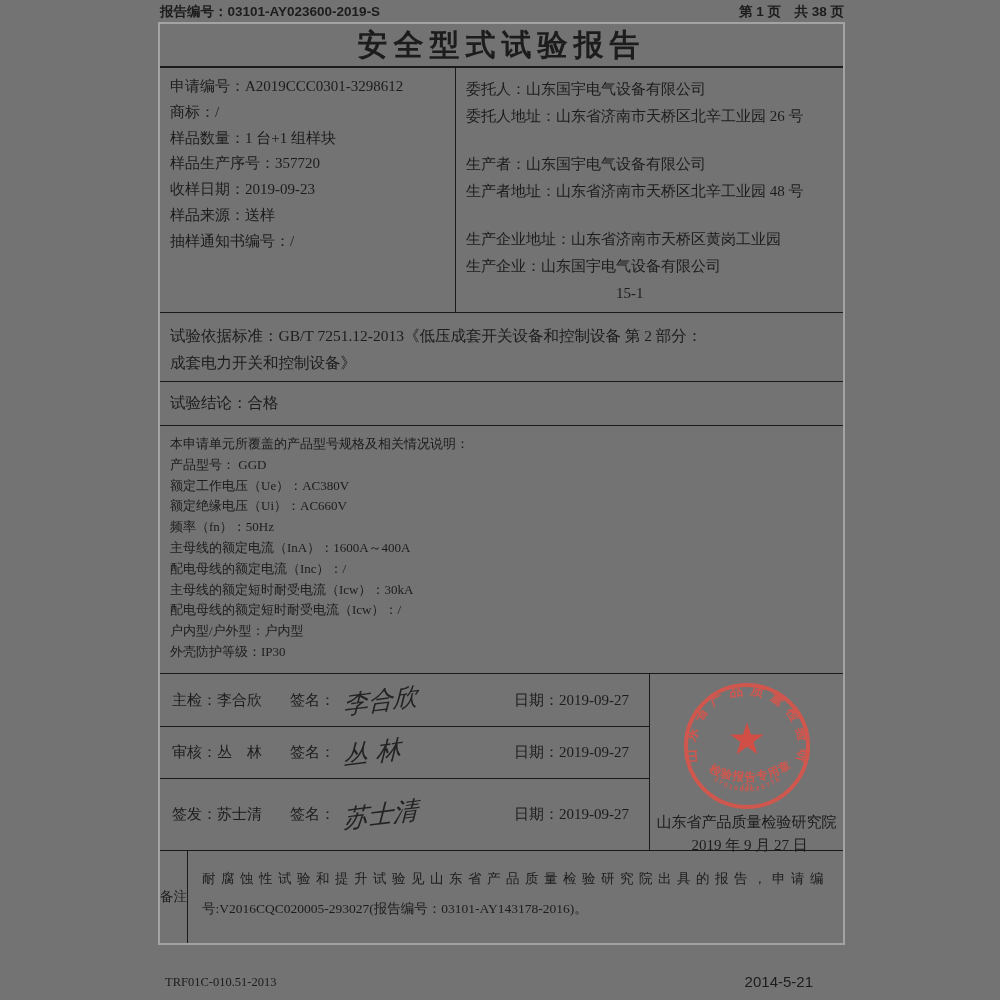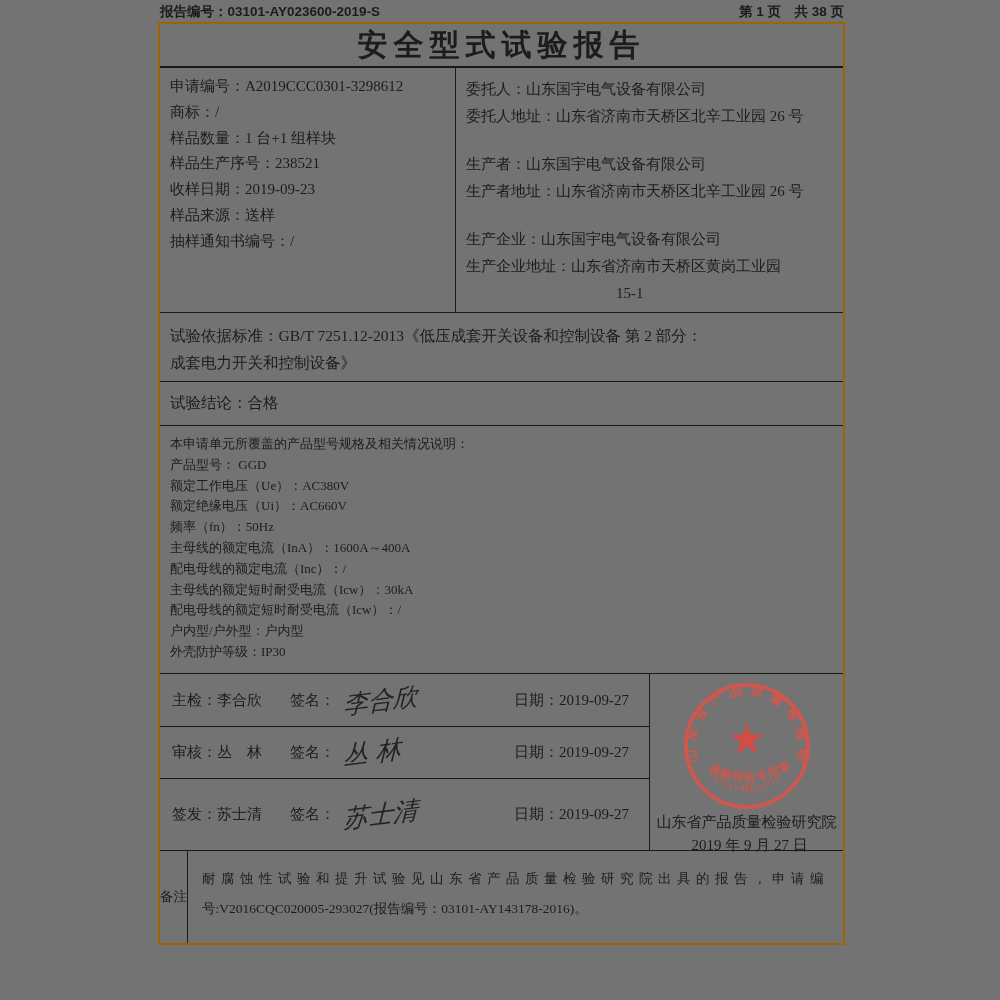--- a/index.html
+++ b/index.html
@@ -10,21 +10,21 @@
   
   .doc-header {
     position:absolute; left:160px; top:3px; width:684px;
     display:flex; justify-content:space-between;
     font-family:"Liberation Sans","DejaVu Sans",sans-serif;
     font-weight:bold; font-size:13.5px;
   }
   
   .tbl {
     position:absolute; left:158px; top:22px; width:687px;
-    border:2px solid #a16207; box-sizing:border-box; background:transparent;
+    border:2px solid #a3a3a3; box-sizing:border-box; background:transparent;
   }
   .row-title {
     height:42px; border-bottom:2px solid #1a1a1a;
     display:flex; align-items:center; justify-content:center;
     font-size:30px; font-weight:600; letter-spacing:6px;
   }
   .row-info { display:flex; height:244px; border-bottom:1px solid #1a1a1a; }
   .info-left {
     width:296px; border-right:1px solid #1a1a1a; box-sizing:border-box;
     padding:6px 4px 0 10px; font-size:15px;
@@ -95,37 +95,37 @@
 
   <div class="tbl">
 
     <div class="row-title">安全型式试验报告</div>
 
     <div class="row-info">
       <div class="info-left">
         <div class="line">申请编号：A2019CCC0301-3298612</div>
         <div class="line">商标：/</div>
         <div class="line">样品数量：1 台+1 组样块</div>
-        <div class="line">样品生产序号：238521</div>
+        <div class="line">样品生产序号：357720</div>
         <div class="line">收样日期：2019-09-23</div>
         <div class="line">样品来源：送样</div>
         <div class="line">抽样通知书编号：/</div>
       </div>
       <div class="info-right">
         <div class="group">
           <div class="line">委托人：山东国宇电气设备有限公司</div>
           <div class="line">委托人地址：山东省济南市天桥区北辛工业园 26 号</div>
         </div>
         <div class="group">
           <div class="line">生产者：山东国宇电气设备有限公司</div>
-          <div class="line">生产者地址：山东省济南市天桥区北辛工业园 26 号</div>
+          <div class="line">生产者地址：山东省济南市天桥区北辛工业园 48 号</div>
         </div>
         <div class="group">
+          <div class="line">生产企业地址：山东省济南市天桥区黄岗工业园</div>
           <div class="line">生产企业：山东国宇电气设备有限公司</div>
-          <div class="line">生产企业地址：山东省济南市天桥区黄岗工业园</div>
           <div class="line indent">15-1</div>
         </div>
       </div>
     </div>
 
     <div class="row-standard">
       <div>试验依据标准：GB/T 7251.12-2013《低压成套开关设备和控制设备 第 2 部分：</div>
       <div>成套电力开关和控制设备》</div>
     </div>
 
@@ -194,14 +194,18 @@
     <div class="row-remark">
       <div class="remark-label">备注</div>
       <div class="remark-content">
         <div class="remark-l1">耐腐蚀性试验和提升试验见山东省产品质量检验研究院出具的报告，申请编</div>
         <div class="remark-l2">号:V2016CQC020005-293027(报告编号：03101-AY143178-2016)。</div>
       </div>
     </div>
 
   </div>
 
+  <div class="doc-footer">
+    <span class="footer-left">TRF01C-010.51-2013</span>
+    <span class="footer-right">2014-5-21</span>
+  </div>
 
 </div>
 
 </body></html>

